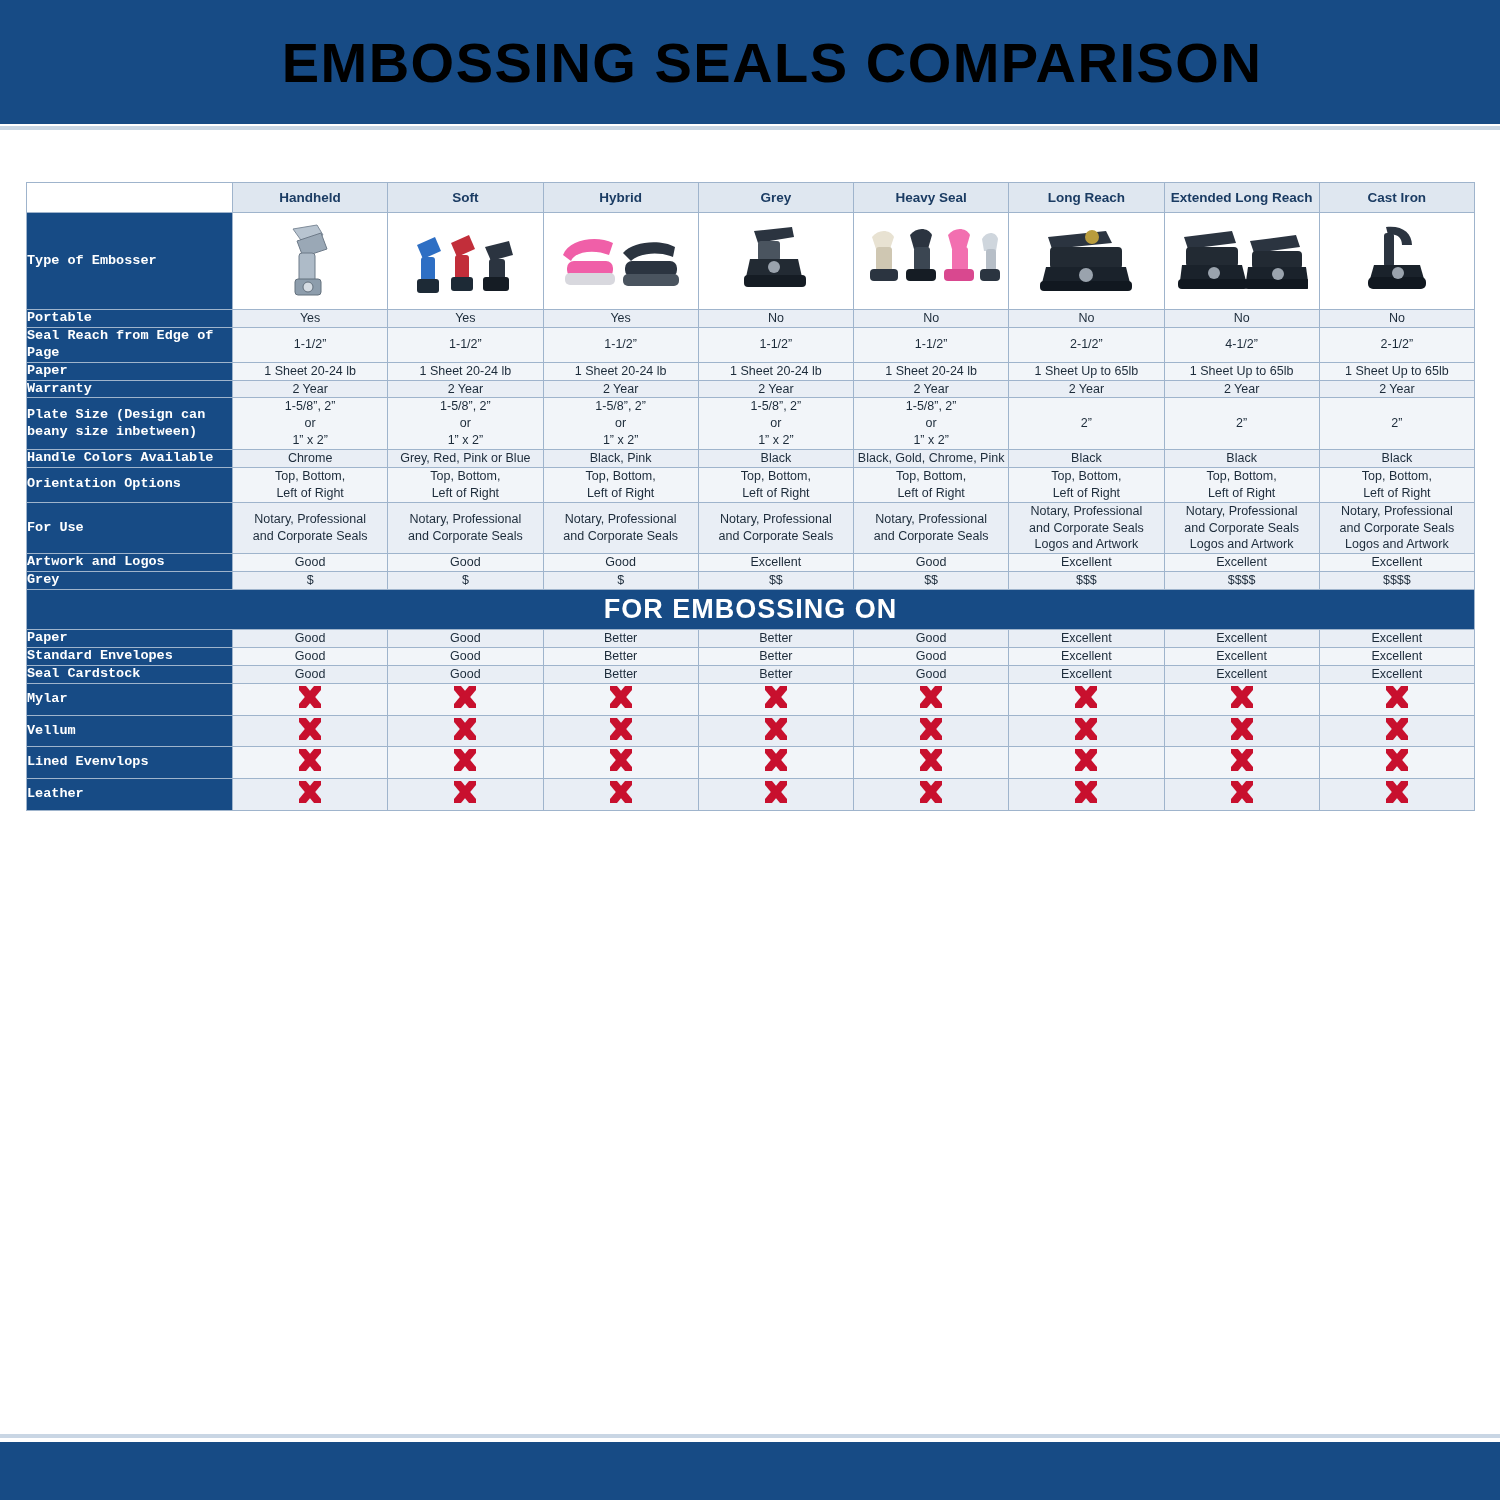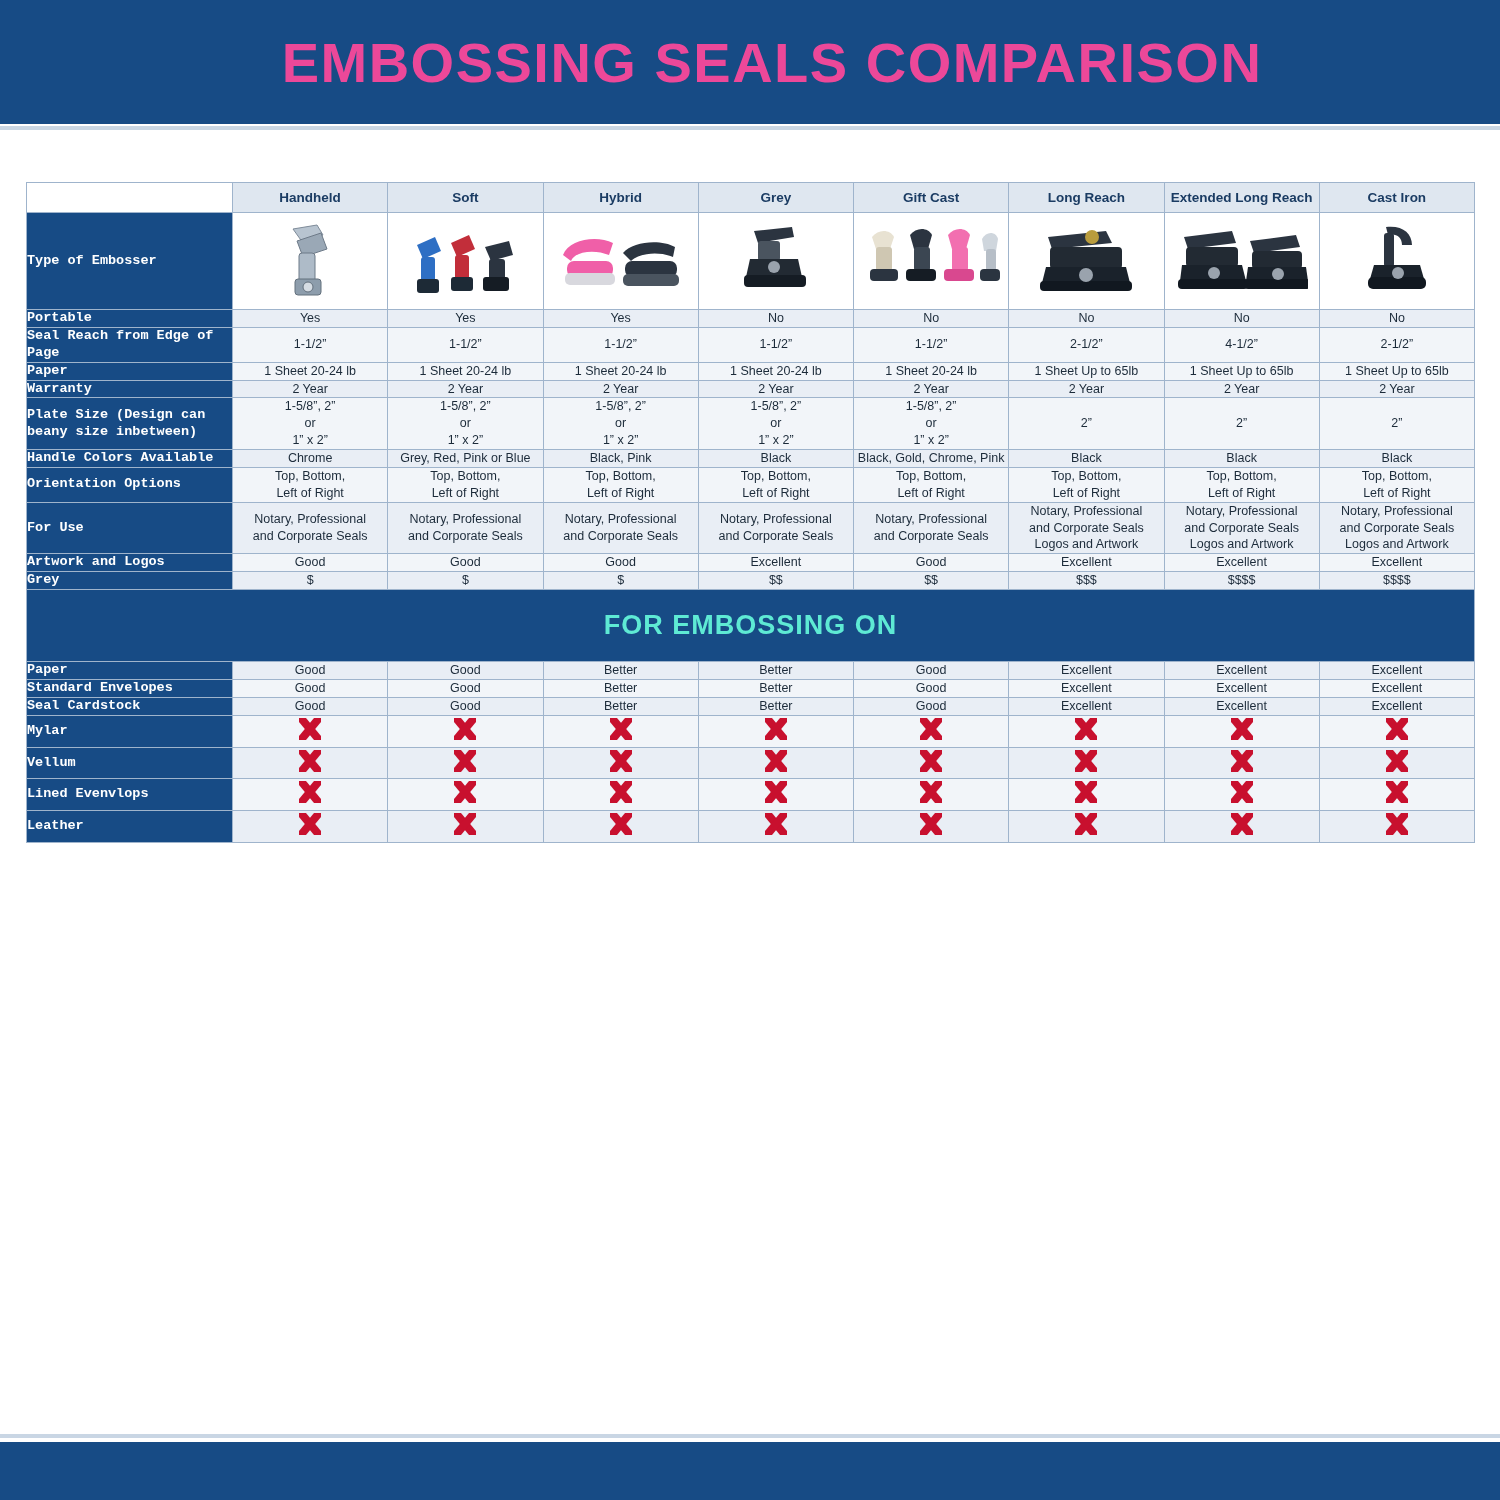--- a/index.html
+++ b/index.html
@@ -22,21 +22,21 @@
     width: 1500px; height: 124px;
     background: #174b85;
   }
   .header-title {
     position: absolute;
     top: 0; left: 0;
     width: 1500px; height: 124px;
     display: flex;
     align-items: center;
     justify-content: center;
-    color: #ec4899;
+    color: #000000;
     font-size: 56px;
     font-weight: bold;
     letter-spacing: 1.5px;
     text-transform: uppercase;
     padding-left: 44px;
   }
   .header-rule {
     position: absolute;
     top: 126px; left: 0;
     width: 1500px; height: 4px;
@@ -101,26 +101,26 @@
     font-size: 12.5px;
     text-align: center;
     padding: 9px 6px;
     line-height: 1.35;
   }
   .cell.alt { background: #f2f5f9; }
   .imgrow td.cell { background: #ffffff; padding: 4px 2px; height: 96px; }
 
   .section-band {
     background: #174b85;
-    color: #5eead4;
+    color: #ffffff;
     text-align: center;
     font-size: 27px;
     font-weight: bold;
     letter-spacing: 1px;
-    height: 72px;
+    height: 40px;
     text-transform: uppercase;
   }
   .corner-blank {
     background: #ffffff;
     border: 1px solid #9fb4cc;
   }
   
   .xmark { display: inline-block; line-height: 0; }
   .xmark svg { display: block; margin: 0 auto; }
 
@@ -150,21 +150,21 @@
           <col class="c-data">
           <col class="c-data">
       </colgroup>
       <tbody id="table-body">
           <tr>
             <td class="corner-blank"></td>
             <th class="colhead">Handheld</th>
             <th class="colhead">Soft</th>
             <th class="colhead">Hybrid</th>
             <th class="colhead">Grey</th>
-            <th class="colhead">Gift Cast</th>
+            <th class="colhead">Heavy Seal</th>
             <th class="colhead">Long Reach</th>
             <th class="colhead">Extended Long Reach</th>
             <th class="colhead">Cast Iron</th>
           </tr>
           <tr class="imgrow">
             <th class="rowhead">Type of Embosser</th>
             <td class="cell">
               <span class="embosser-art">
                 <svg width="74" height="84" viewBox="0 0 74 84">
                   <path d="M20 10 L44 6 L50 16 L30 24 Z" fill="#b8c4d0" stroke="#7e8b99" stroke-width="1"></path>

